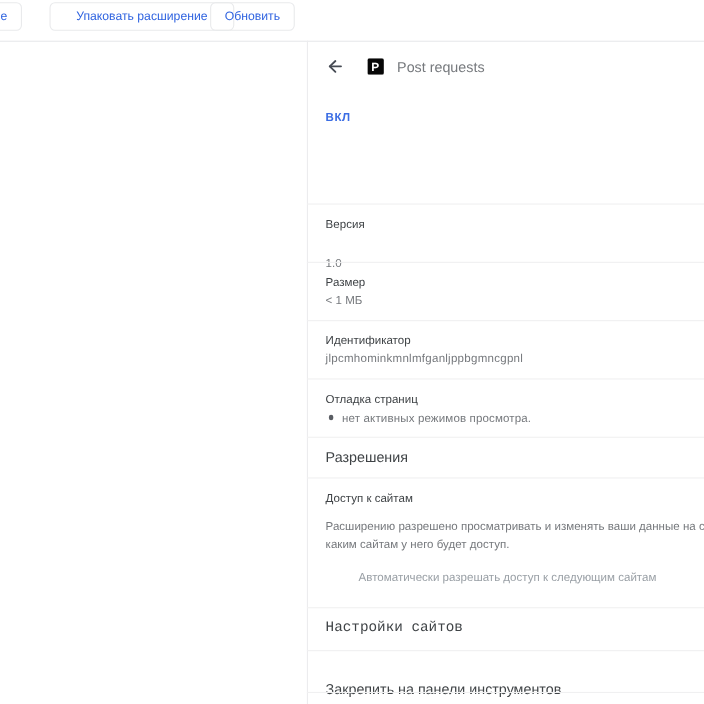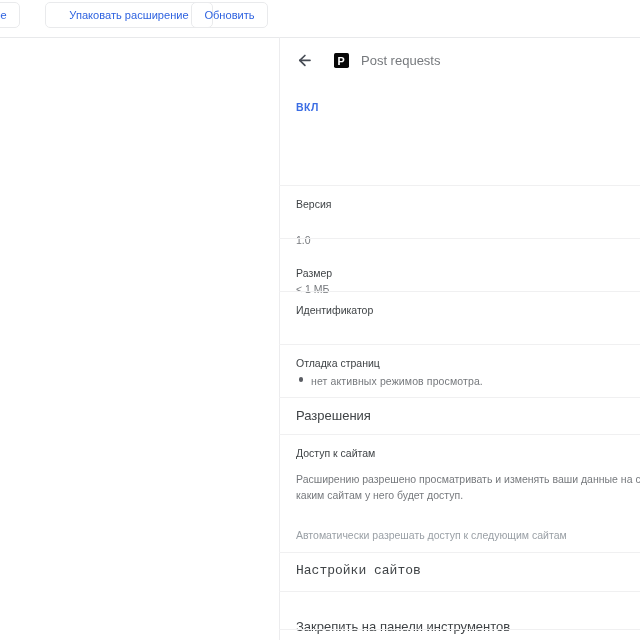--- a/index.html
+++ b/index.html
@@ -85,47 +85,48 @@
 <div class="state-label">ВКЛ</div>
 
 <div class="hr" style="top:185px;"></div>
 
 <div class="sec" style="top:185px;height:53px;">
   <div class="s-label" style="top:12px;">Версия</div>
   <div class="s-value" style="top:28px;margin-top:20px;">1.0</div>
 </div>
 <div class="hr" style="top:238px;"></div>
 
-<div class="sec" style="top:254px;height:53px;">
+<div class="sec" style="top:238px;height:53px;">
   <div class="s-label" style="top:12px;">Размер</div>
   <div class="s-value" style="top:28px;">&lt; 1 МБ</div>
 </div>
 <div class="hr" style="top:291px;"></div>
 
 <div class="sec" style="top:291px;height:53px;">
   <div class="s-label" style="top:12px;">Идентификатор</div>
+  <div class="s-value mono-id" style="top:28px;">jlpcmhominkmnlmfganljppbgmncgpnl</div>
 </div>
 <div class="hr" style="top:344px;"></div>
 
 <div class="sec" style="top:344px;height:53px;">
   <div class="s-label" style="top:12px;">Отладка страниц</div>
   <div class="s-bullet" style="left:3px;top:33.3px;"></div>
   <div class="s-bulletxt" style="left:15px;top:30px;">нет активных режимов просмотра.</div>
 </div>
 <div class="hr" style="top:397px;"></div>
 
 <div class="sec row" style="top:397px;height:37px;">
   <div class="s-row" style="top:12px;">Разрешения</div>
 </div>
 <div class="hr" style="top:434px;"></div>
 
 <div class="sec" style="top:434px;height:118px;">
   <div class="s-label" style="top:12px;">Доступ к сайтам</div>
   <div class="s-para" style="top:37px;">Расширению разрешено просматривать и изменять ваши данные на сайтах, которые вы посещаете. Вы можете указать, к каким сайтам у него будет доступ.</div>
-  <div class="s-sub" style="top:94px;">Автоматически разрешать доступ к следующим сайтам</div>
+  <div class="s-sub" style="top:84px;margin-left:30px;">Автоматически разрешать доступ к следующим сайтам</div>
 </div>
 <div class="hr" style="top:552px;"></div>
 
 <div class="sec row" style="top:552px;height:39px;font-family:Liberation Mono, monospace;">
   <div class="s-row" style="top:12px;">Настройки сайтов</div>
 </div>
 <div class="hr" style="top:591px;"></div>
 
 <div class="sec row" style="top:591px;height:38px;">
   <div class="s-row" style="top:29px;">Закрепить на панели инструментов</div>

